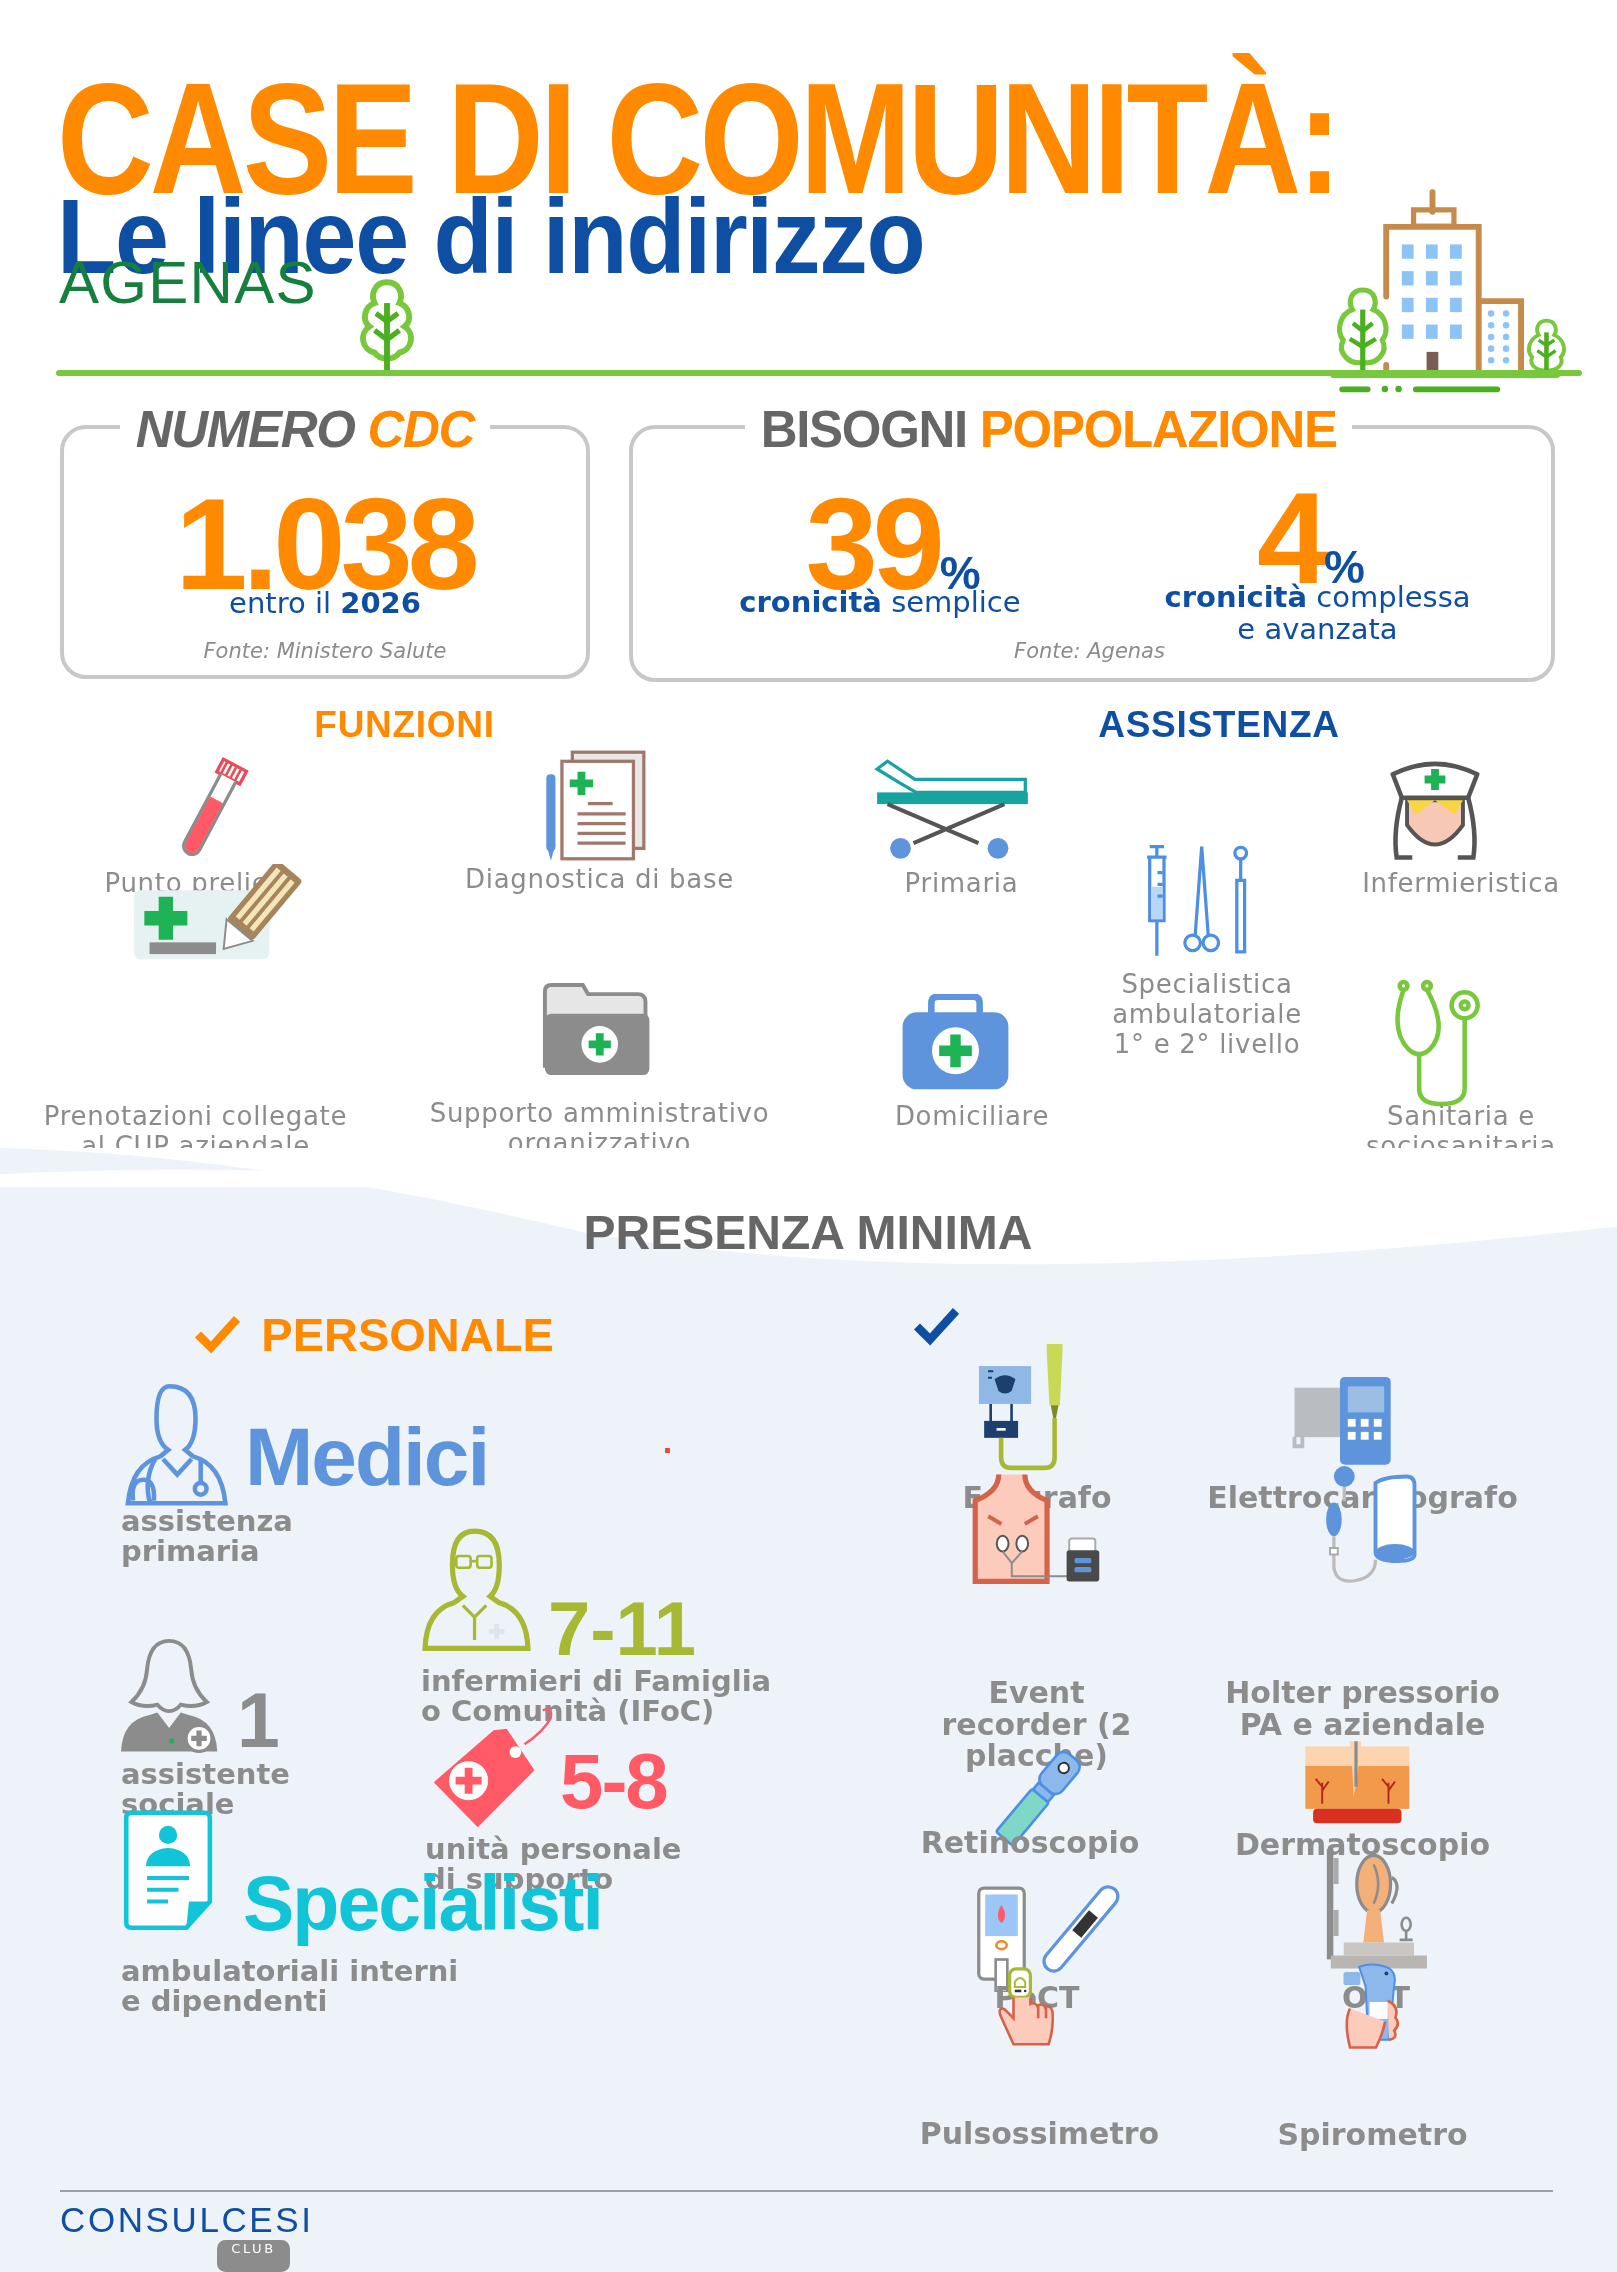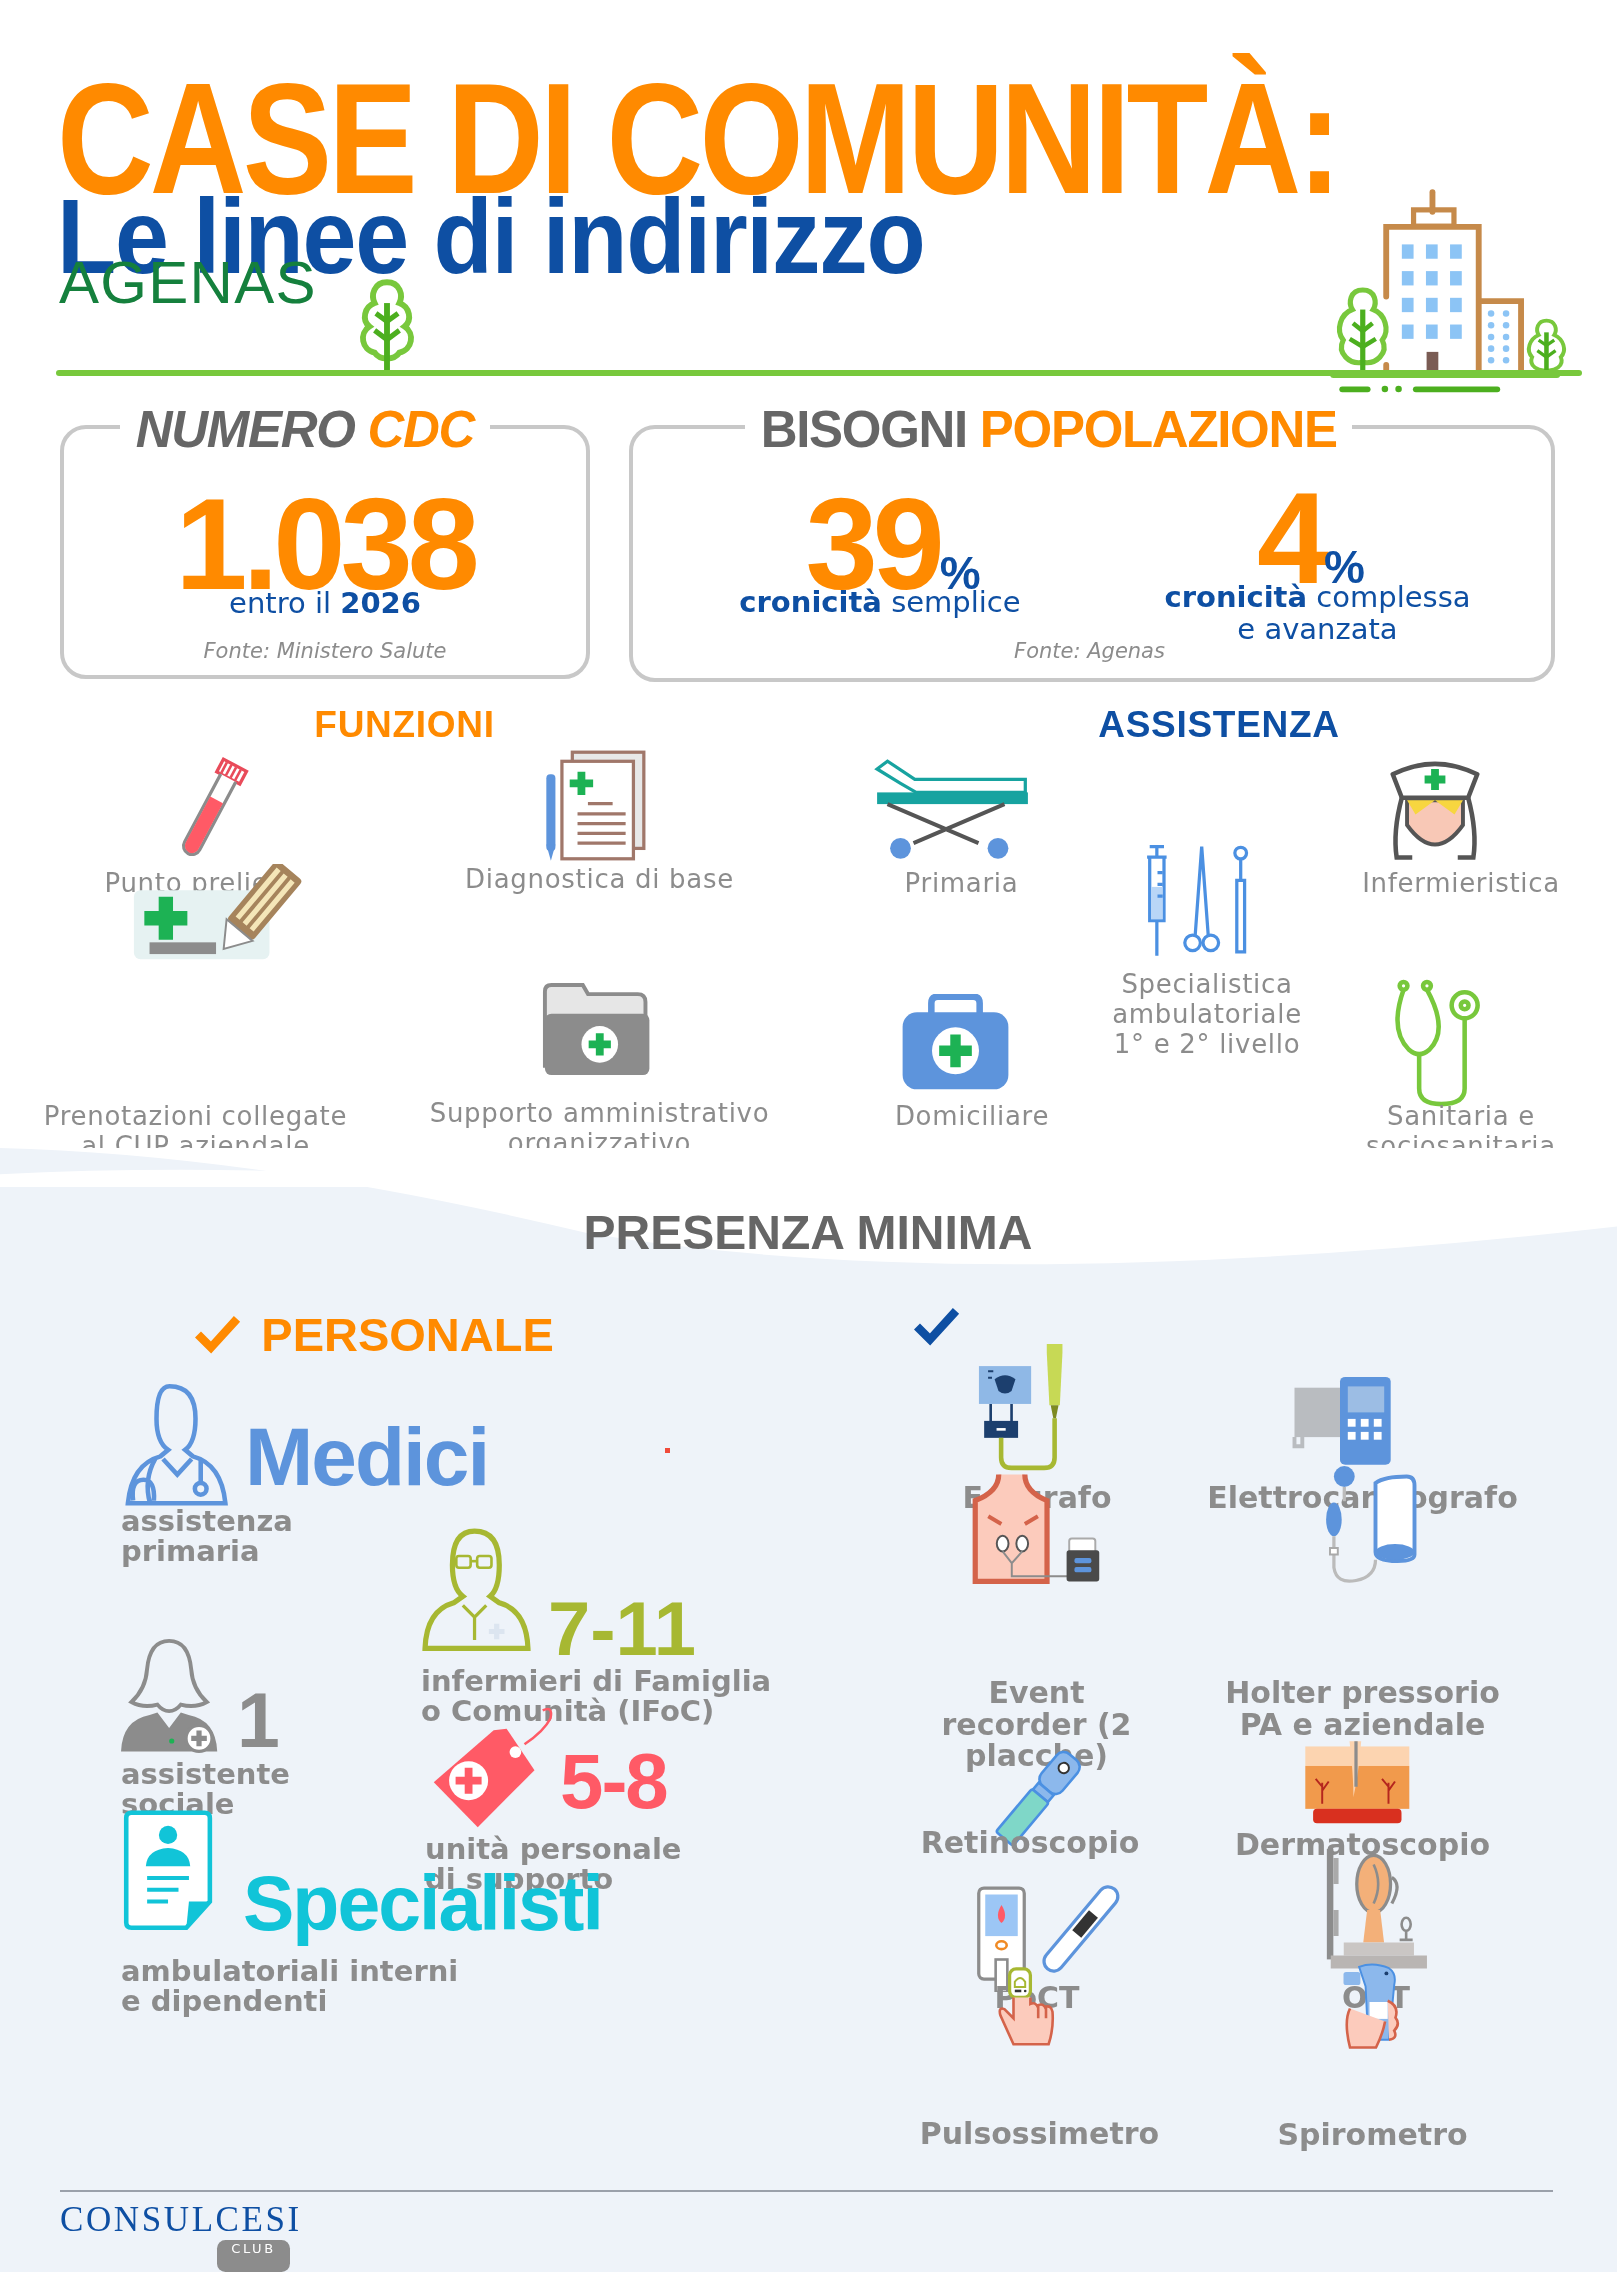--- a/index.html
+++ b/index.html
@@ -457,16 +457,16 @@
   <rect x="10" y="14" width="26" height="20" rx="4" fill="#8CB8EC"></rect>
   <path d="M34 6 Q56 -2 80 8 Q92 16 88 34 L80 118 H48 L44 36 Z" fill="#8CB8EC" stroke="#4B90E2" stroke-width="3"></path>
   <circle cx="76" cy="16" r="3" fill="#1C3F6E"></circle>
   <rect x="50" y="60" width="28" height="26" fill="#fff"></rect>
   <path d="M20 70 Q10 90 20 130 H60 Q70 110 74 90 M78 58 Q96 66 90 84 Q98 94 88 104 Q94 116 80 118" fill="#FCCBBC" stroke="#D4634A" stroke-width="4"></path>
 </svg>
 <div class="abs inst-lbl" style="left:1226px;top:2119px;width:293px;">Spirometro</div>
 
 <div class="abs" style="left:60px;top:2190px;width:1493px;height:2px;background:#9aa0aa;"></div>
 <div class="abs" style="left:60px;top:2202px;">
-  <div style="font-size:35px;color:#0E4FA3;letter-spacing:2.6px;font-family:Liberation Serif, serif;line-height:1;">CONSULCESI</div>
+  <div style="font-size:35px;color:#0E4FA3;letter-spacing:2.6px;font-family:Liberation Sans, sans-serif;line-height:1;">CONSULCESI</div>
   <div style="margin-left:157px;margin-top:2.6px;width:73px;height:32px;border-radius:8.5px;background:#8c8c8c;color:#fff;font-size:13px;text-align:center;letter-spacing:2.6px;line-height:17px;">CLUB</div>
 </div>
 
 
 </body></html>

